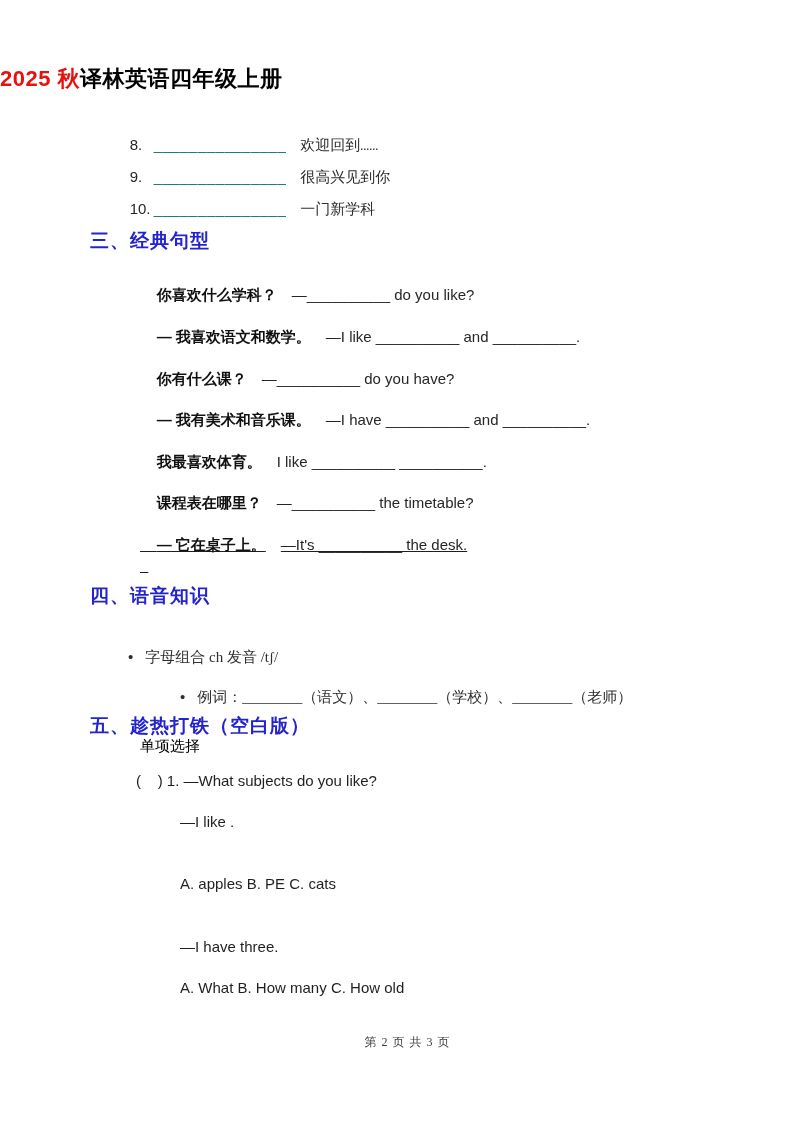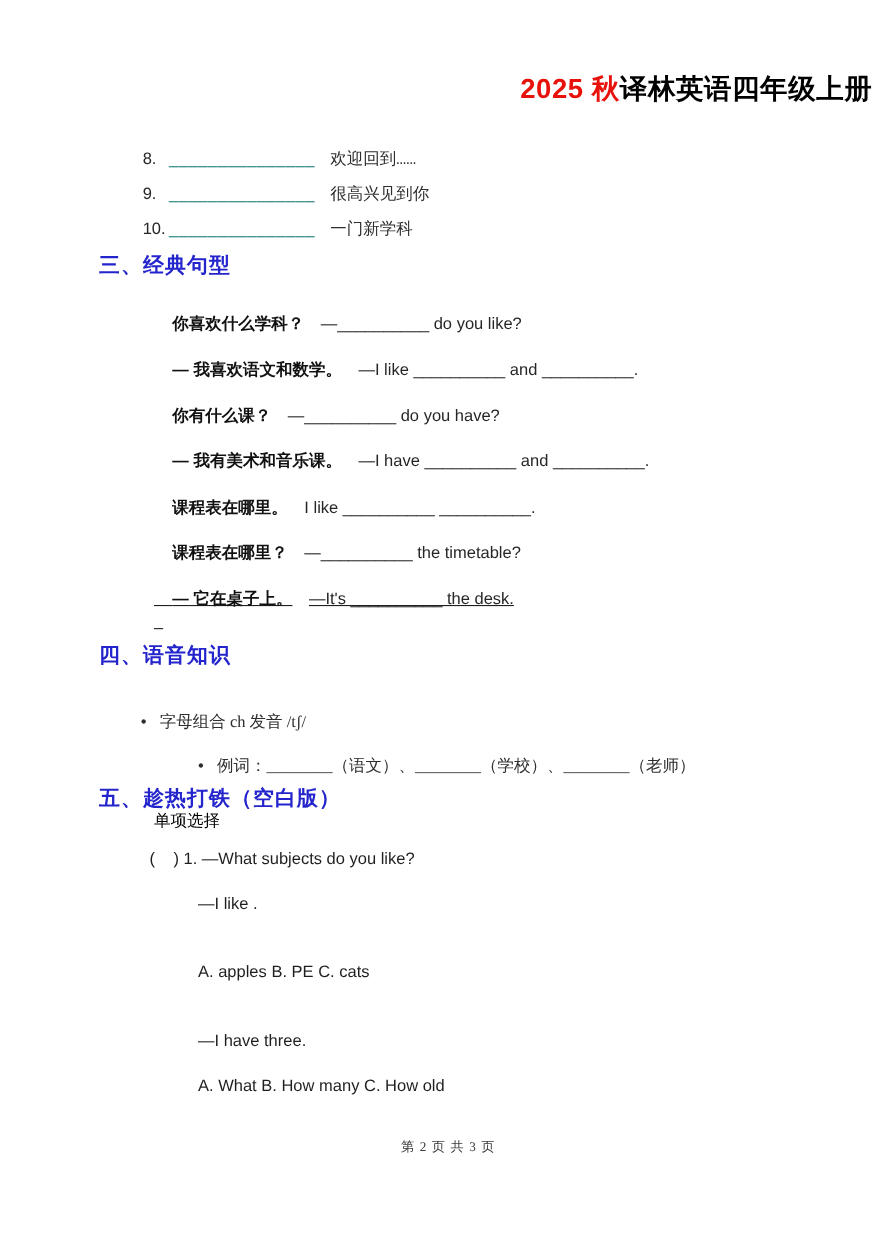--- a/index.html
+++ b/index.html
@@ -8,22 +8,22 @@
     position:relative;
     width:793px; height:1122px;
     background:#ffffff;
     font-family:"Liberation Sans", sans-serif;
     color:#1f1f1f;
     overflow:hidden;
   }
   
   .doc-title {
     position:absolute; top:64px; left:0; right:0;
-    text-align:right;
-    font-size:25px; font-weight:bold; color:#000;
+    text-align:left;
+    font-size:22px; font-weight:bold; color:#000;
     letter-spacing:0.5px;
     white-space:pre-wrap;
   }
   .doc-title .red { color:#e8120c; }
 
   
   .vocab-item {
     position:absolute; left:113px;
     font-size:15px; line-height:20px; color:#262626;
     white-space:pre-wrap;
@@ -118,21 +118,21 @@
   <div class="s3-line" style="top:305px;">
     <span class="cn">— 我喜欢语文和数学。</span><span class="en">—I like __________ and __________.</span>
   </div>
   <div class="s3-line" style="top:347px;">
     <span class="cn">你有什么课？</span><span class="en">—__________ do you have?</span>
   </div>
   <div class="s3-line" style="top:388px;">
     <span class="cn">— 我有美术和音乐课。</span><span class="en">—I have __________ and __________.</span>
   </div>
   <div class="s3-line" style="top:430px;">
-    <span class="cn">课程表在哪里。</span><span class="en">I like __________ __________.</span>
+    <span class="cn">我最喜欢体育。</span><span class="en">I like __________ __________.</span>
   </div>
   <div class="s3-line" style="top:471px;">
     <span class="cn">课程表在哪里？</span><span class="en">—__________ the timetable?</span>
   </div>
   <div class="s3-line" style="top:513px;text-decoration:underline;">
     <span class="cn">— 它在桌子上。</span><span class="en">—It's __________ the desk.</span>
   </div>
 
   <div class="sec-head" style="top:583px;">四、语音知识</div>
 

